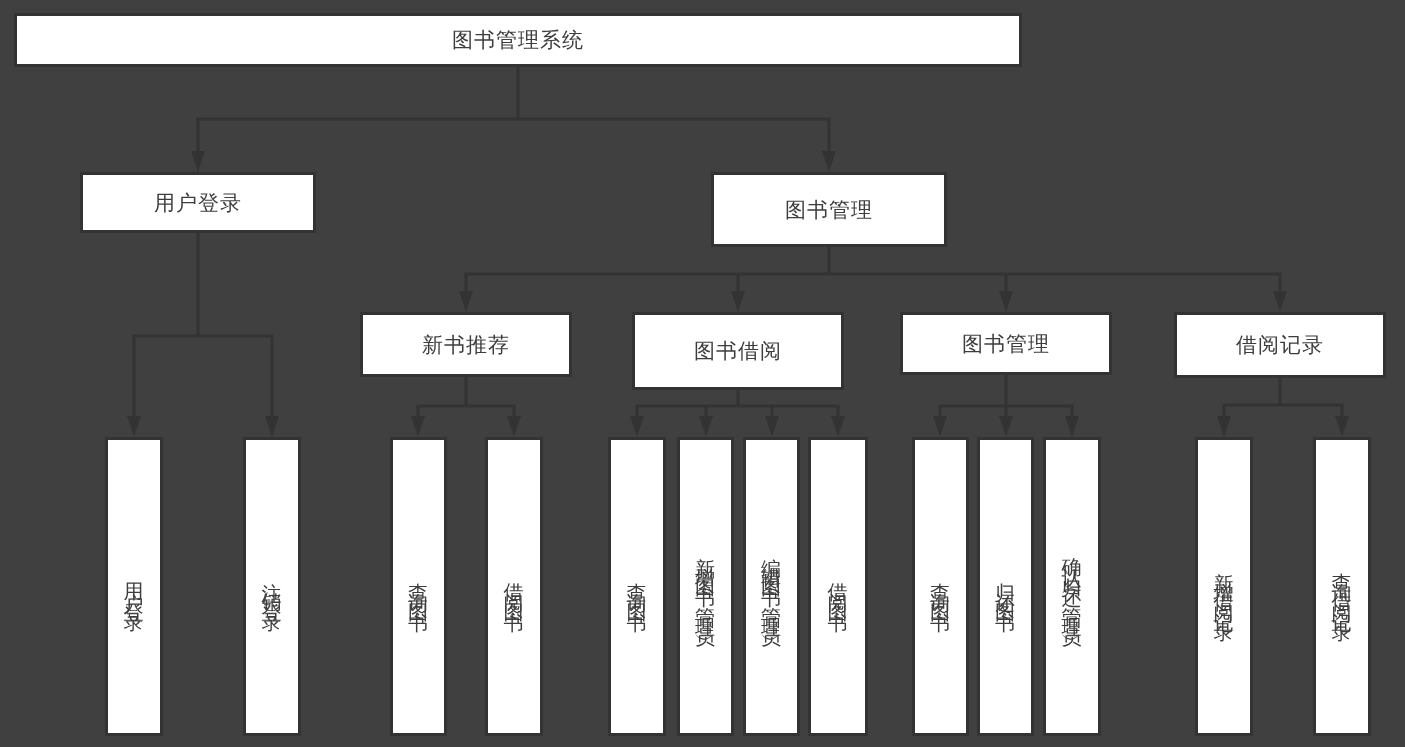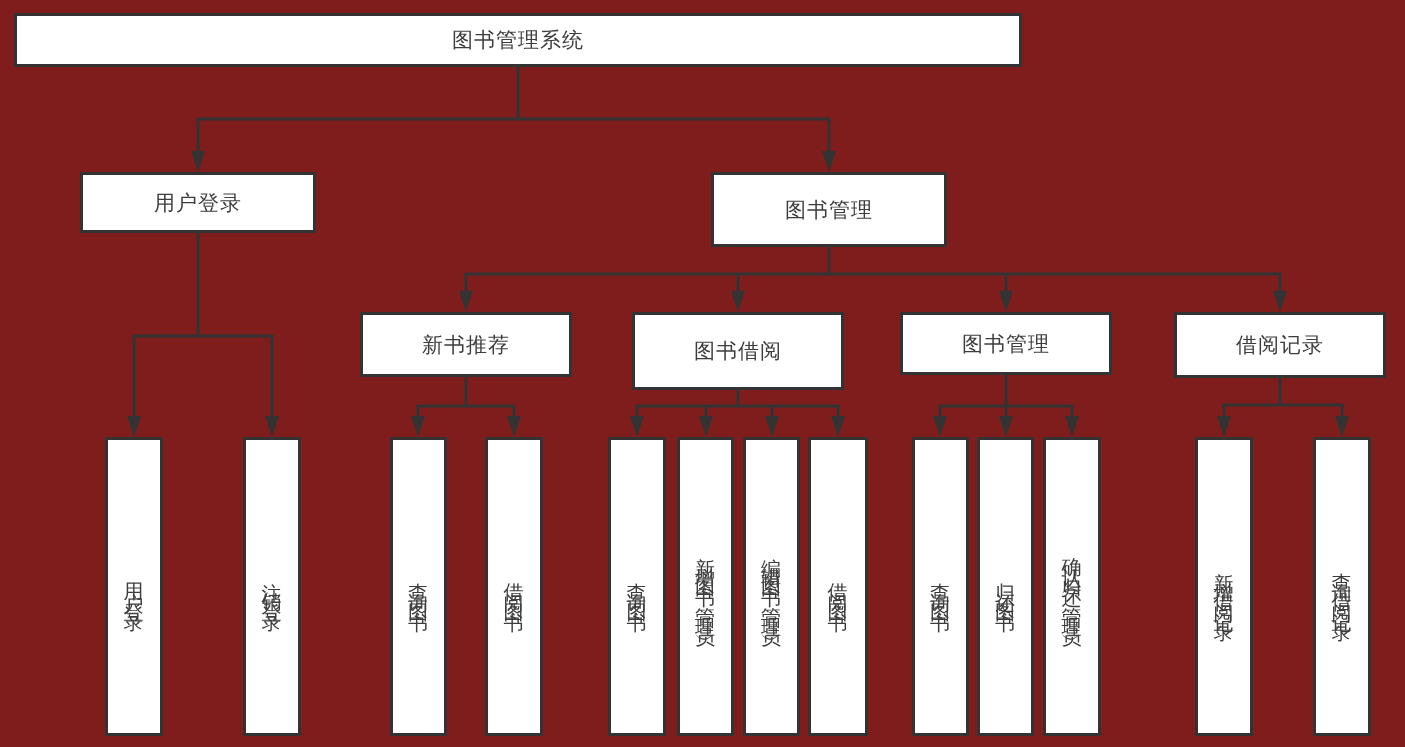--- a/index.html
+++ b/index.html
@@ -21,21 +21,21 @@
     font-size:20px;letter-spacing:10px;line-height:1;
   }
   .watermark{
     position:absolute;left:1186px;top:716px;z-index:2;
     font-size:20px;color:var(--wm);white-space:nowrap;letter-spacing:0.5px;
   }
 </style>
 </head>
 <body>
 
-<div class="canvas" style="--line: #333333; --text: #3d3d3d; --wm: #a3a3a3; background: #7f1d1d;">
+<div class="canvas" style="--line: #333333; --text: #3d3d3d; --wm: #a3a3a3; background: #404040;">
 
   <svg id="connectors" width="1405" height="747">
       <line x1="518" y1="67" x2="518" y2="119"></line>
       <line x1="196.5" y1="119" x2="830.5" y2="119"></line>
       <line x1="198" y1="119" x2="198" y2="156"></line>
       <polygon points="191,151 205,151 198,172"></polygon>
       <line x1="829" y1="119" x2="829" y2="156"></line>
       <polygon points="822,151 836,151 829,172"></polygon>
       <line x1="198" y1="233" x2="198" y2="336"></line>
       <line x1="132.5" y1="336" x2="273.5" y2="336"></line>

